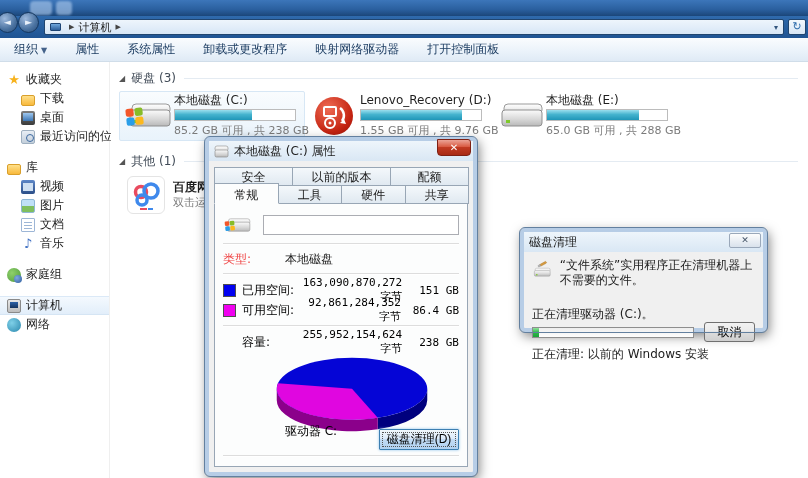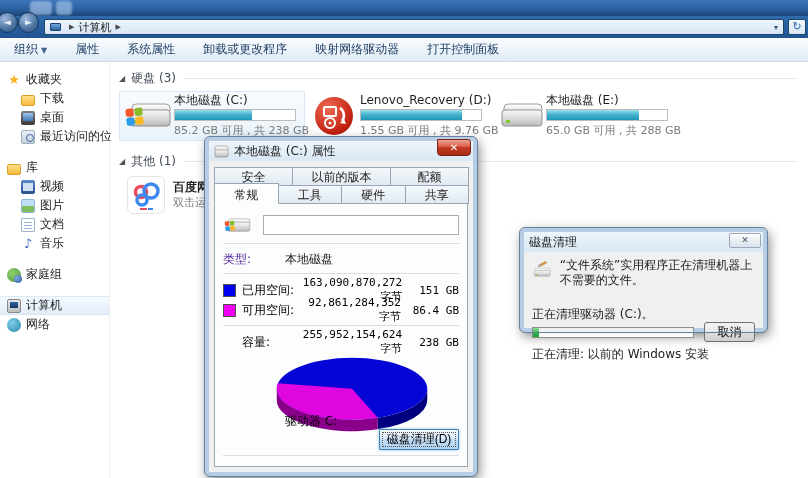--- a/index.html
+++ b/index.html
@@ -102,31 +102,31 @@
     background:linear-gradient(#f4f8fb,#e0e9f1); }
   .tabs-back .tab { height:18px; line-height:18px; border-bottom:none; }
   .tabs-front { margin-top:0; position:relative; }
   .tabs-front .tab { height:19px; line-height:19px; }
   .tabs-front .tab.active { background:#fcfdfd; border-bottom:1px solid #fcfdfd; height:21px; margin-top:-2px; line-height:22px; position:relative; z-index:2; }
   .tabpage { margin:-1px 5px 0 5px; background:#fcfdfd; border:1px solid #98a6b5; padding:8px 8px 4px 8px; position:relative; z-index:1; }
   .lblrow { display:flex; align-items:center; margin-bottom:4px; }
   .vol-input { flex:1; height:20px; background:#fff; border:1px solid #abadb3; margin-left:10px; font-size:12px; padding:0 4px; }
   .sep { border-top:1px solid #dddddd; border-bottom:1px solid #fff; margin:5px 0; }
   .kv { display:flex; font-size:12px; height:18px; align-items:center; }
-  .kv .k { width:62px; color:#4c1d95; }
+  .kv .k { width:62px; color:#ef4444; }
   .kv .v { color:#1c1c1c;text-align:right; }
   .u-row { display:flex; align-items:center; font-size:12px; height:20px; }
   .swatch { width:13px; height:13px; border:1px solid #4e4e4e; margin-right:6px; flex:0 0 13px; }
   .u-lbl { width:62px; }
   .u-bytes { flex:1; text-align:right; font-family:"DejaVu Sans Mono","Liberation Mono",monospace; font-size:11px; }
   .u-size { width:58px; text-align:right; font-family:"DejaVu Sans Mono","Liberation Mono",monospace; font-size:11px; }
   .cap-row { padding-left:19px; }
   .pie-zone { position:relative; height:96px; margin-top:2px; }
   .pie-svg { position:absolute; left:44px; top:0; }
-  .pie-cap { position:absolute; left:0; right:60px; bottom:20px; text-align:center; font-size:12px; }
+  .pie-cap { position:absolute; left:0; right:60px; bottom:10px; text-align:center; font-size:12px; }
   .cleanupbtn { position:absolute; right:0; bottom:0; width:80px; height:21px; font-size:12px;
     background:linear-gradient(#f1f7fb,#dceafa 45%,#c3dcf5 50%,#b0d1f1); border:1px solid #3c7fb1; border-radius:1px;
     outline:1px dotted #555; outline-offset:-4px; box-shadow:0 0 3px #8bc1ea; }
 
   
   .cleanup { left:520px; top:228px; width:247px; height:104px; }
   .cu-body { padding:6px 8px 0 8px; font-size:12px; color:#1c1c1c; }
   .cu-msg { display:flex; }
   .cu-msg .txt { margin-left:8px; line-height:15px; }
   .cu-prog-lbl { margin-top:18px; height:16px; }

